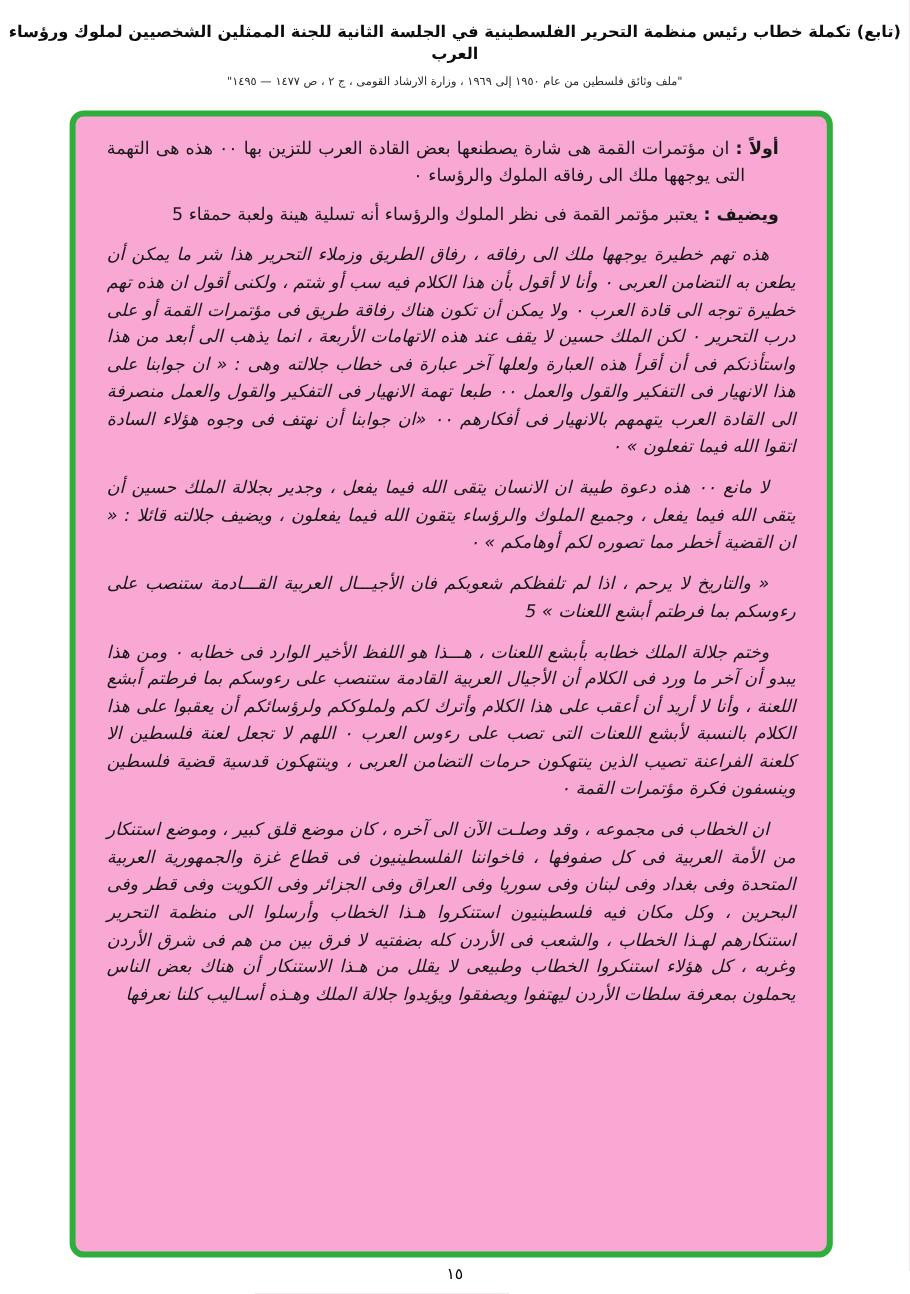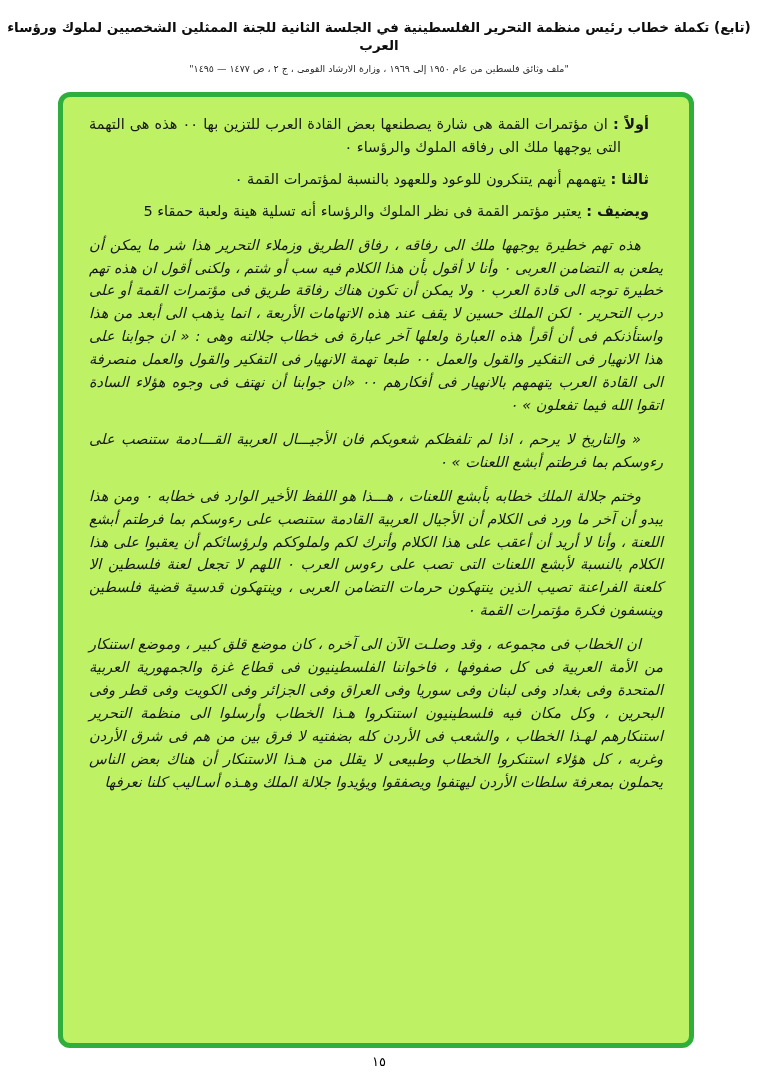--- a/index.html
+++ b/index.html
@@ -32,21 +32,21 @@
     position: absolute;
     top: 92px;
     right: 64px;
     width: 636px;
     height: 956px;
     box-sizing: border-box;
     border: 5px solid #2fae3e;
     border-radius: 12px;
     padding: 16px 26px 14px 26px;
     overflow: hidden;
-    background: #bef264;
+    background: #f9a8d4;
   }
   .bodytext { font-size: 14.5px; line-height: 1.58; text-align: justify; }
   .item {
     padding-right: 42px;
     text-indent: -28px; 
     margin: 0 0 9px 0;
   }
   .item .lbl { font-weight: bold; }
   .para {
     margin: 11px 0 0 0;
@@ -73,32 +73,29 @@
   </div>
 
   <div class="frame bodytext" style="border-color: rgb(47, 174, 62);">
 
     <div class="item">
       <span class="lbl">أولاً :</span>
       <span>ان مؤتمرات القمة هى شارة يصطنعها بعض القادة العرب للتزين بها ٠٠ هذه هى التهمة التى يوجهها ملك الى رفاقه الملوك والرؤساء ٠</span>
     </div>
 
 
-    <div class="item">
-      <span class="lbl">ثالثا :</span>
-      <span>يتهمهم أنهم يتنكرون للوعود وللعهود بالنسبة لمؤتمرات القمة ٠</span>
-    </div>
 
     <div class="item">
       <span class="lbl">ويضيف :</span>
       <span>يعتبر مؤتمر القمة فى نظر الملوك والرؤساء أنه تسلية هينة ولعبة حمقاء 5</span>
     </div>
 
     <p class="para">هذه تهم خطيرة يوجهها ملك الى رفاقه ، رفاق الطريق وزملاء التحرير هذا شر ما يمكن أن يطعن به التضامن العربى ٠ وأنا لا أقول بأن هذا الكلام فيه سب أو شتم ، ولكنى أقول ان هذه تهم خطيرة توجه الى قادة العرب ٠ ولا يمكن أن تكون هناك رفاقة طريق فى مؤتمرات القمة أو على درب التحرير ٠ لكن الملك حسين لا يقف عند هذه الاتهامات الأربعة ، انما يذهب الى أبعد من هذا واستأذنكم فى أن أقرأ هذه العبارة ولعلها آخر عبارة فى خطاب جلالته وهى : « ان جوابنا على هذا الانهيار فى التفكير والقول والعمل ٠٠ طبعا تهمة الانهيار فى التفكير والقول والعمل منصرفة الى القادة العرب يتهمهم بالانهيار فى أفكارهم ٠٠ «ان جوابنا أن نهتف فى وجوه هؤلاء السادة اتقوا الله فيما تفعلون » ٠</p>
-    <p class="para">« والتاريخ لا يرحم ، اذا لم تلفظكم شعوبكم فان الأجيـــال العربية القـــادمة ستنصب على رءوسكم بما فرطتم أبشع اللعنات » ٠</p>
+    <p class="para">لا مانع ٠٠ هذه دعوة طيبة ان الانسان يتقى الله فيما يفعل ، وجدير بجلالة الملك حسين أن يتقى الله فيما يفعل ، وجميع الملوك والرؤساء يتقون الله فيما يفعلون ، ويضيف جلالته قائلا : « ان القضية أخطر مما تصوره لكم أوهامكم » ٠</p>
+    <p class="para">« والتاريخ لا يرحم ، اذا لم تلفظكم شعوبكم فان الأجيـــال العربية القـــادمة ستنصب على رءوسكم بما فرطتم أبشع اللعنات » 5</p>
     <p class="para">وختم جلالة الملك خطابه بأبشع اللعنات ، هـــذا هو اللفظ الأخير الوارد فى خطابه ٠ ومن هذا يبدو أن آخر ما ورد فى الكلام أن الأجيال العربية القادمة ستنصب على رءوسكم بما فرطتم أبشع اللعنة ، وأنا لا أريد أن أعقب على هذا الكلام وأترك لكم ولملوككم ولرؤسائكم أن يعقبوا على هذا الكلام بالنسبة لأبشع اللعنات التى تصب على رءوس العرب ٠ اللهم لا تجعل لعنة فلسطين الا كلعنة الفراعنة تصيب الذين ينتهكون حرمات التضامن العربى ، وينتهكون قدسية قضية فلسطين وينسفون فكرة مؤتمرات القمة ٠</p>
     <p class="para">ان الخطاب فى مجموعه ، وقد وصلـت الآن الى آخره ، كان موضع قلق كبير ، وموضع استنكار من الأمة العربية فى كل صفوفها ، فاخواننا الفلسطينيون فى قطاع غزة والجمهورية العربية المتحدة وفى بغداد وفى لبنان وفى سوريا وفى العراق وفى الجزائر وفى الكويت وفى قطر وفى البحرين ، وكل مكان فيه فلسطينيون استنكروا هـذا الخطاب وأرسلوا الى منظمة التحرير استنكارهم لهـذا الخطاب ، والشعب فى الأردن كله بضفتيه لا فرق بين من هم فى شرق الأردن وغربه ، كل هؤلاء استنكروا الخطاب وطبيعى لا يقلل من هـذا الاستنكار أن هناك بعض الناس يحملون بمعرفة سلطات الأردن ليهتفوا ويصفقوا ويؤيدوا جلالة الملك وهـذه أسـاليب كلنا نعرفها</p>
 
   </div>
 
   <div class="footer">
     <span class="pagenum">١٥</span>
   </div>
 
 </div>

